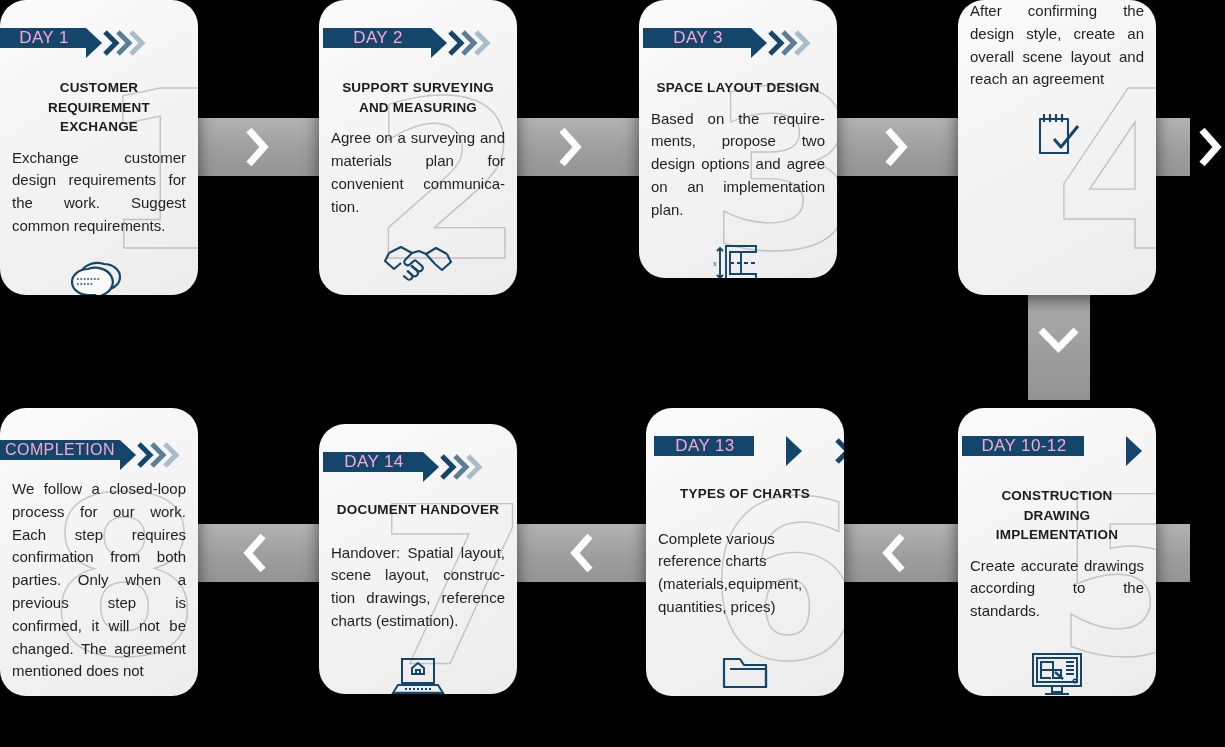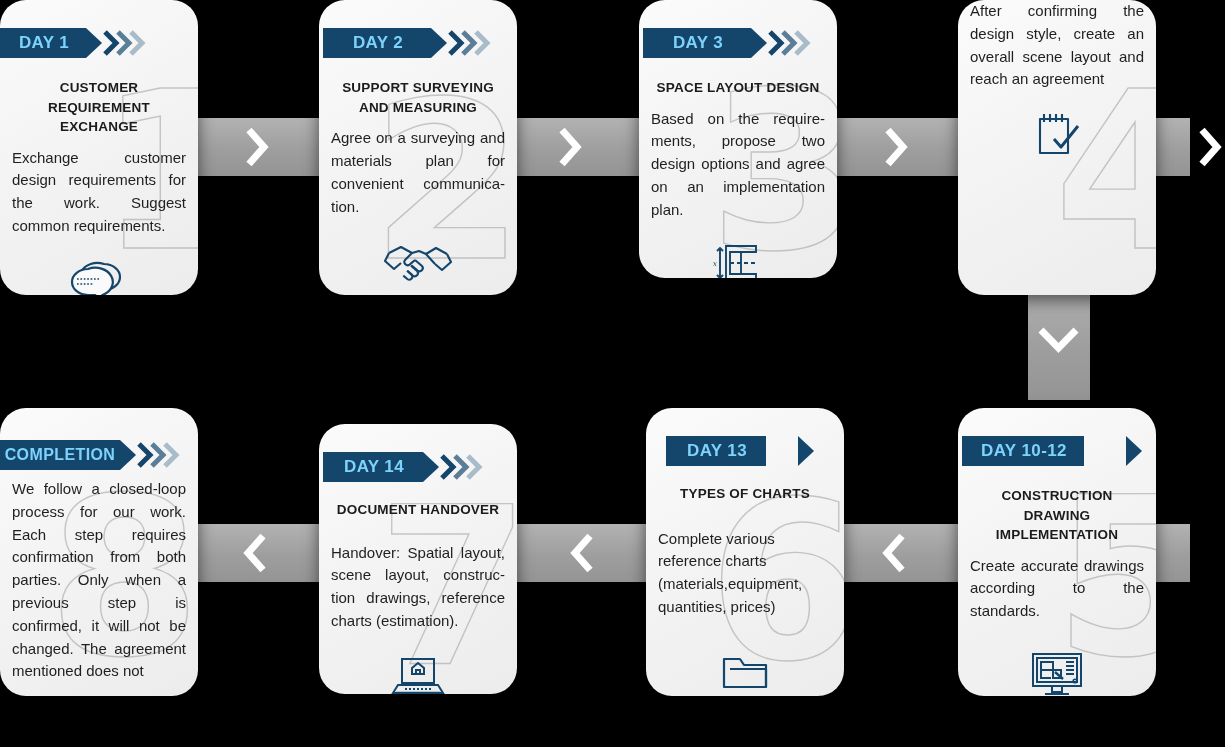--- a/index.html
+++ b/index.html
@@ -47,29 +47,29 @@
   .ribbon {
     position: relative;
     height: 30px;
     margin-top: 28px;
     display: flex;
     align-items: stretch;
     z-index: 4;
   }
   .ribbon-body {
     background: #14456b;
-    color: #7dd3fc;
+    color: #f9a8d4;
     display: flex;
     align-items: center;
     justify-content: center;
     font-size: 17px;
-    font-weight: bold;
+    font-weight: normal;
     letter-spacing: .4px;
     padding: 0 8px 0 10px;
-    height: 30px;
+    height: 20px;
     flex: 0 0 auto;
     min-width: 92px;
   }
   .ribbon-tip {
     width: 16px; height: 30px; flex: 0 0 auto;
   }
   .ribbon-tip svg { display:block; }
   .ribbon-arrows {
     display: flex; align-items: center;
     height: 30px; margin-left: 1px;
@@ -365,21 +365,21 @@
             <path d="M8 40 h44" stroke-width="2.4"></path>
             <path d="M17 36 h26" stroke-dasharray="2 2"></path>
           </g>
         </svg>
       </div>
     </div>
   </div>
 
   <div class="card" style="left:646px;top:408px;height:288px;">
     <div class="ghost" style="left:62px;top:64px;">6</div>
-    <div class="ribbon" style="margin-left:20px;gap:32px;">
+    <div class="ribbon" style="margin-left:8px;gap:32px;">
       <div class="ribbon-body" style="min-width:100px;">DAY 13</div>
       <div class="ribbon-tip">
         <svg width="16" height="30" viewBox="0 0 16 30">
             <polygon points="0,0 16,15 0,30" fill="#14456b"></polygon>
           </svg>
       </div>
       <div class="ribbon-arrows">
         <svg width="46" height="30" viewBox="0 0 46 30">
           <polyline points="2,4 13,15 2,26" fill="none" stroke="#14456b" stroke-width="5"></polyline>
           <polyline points="15,4 26,15 15,26" fill="none" stroke="#5a7e97" stroke-width="5"></polyline>

